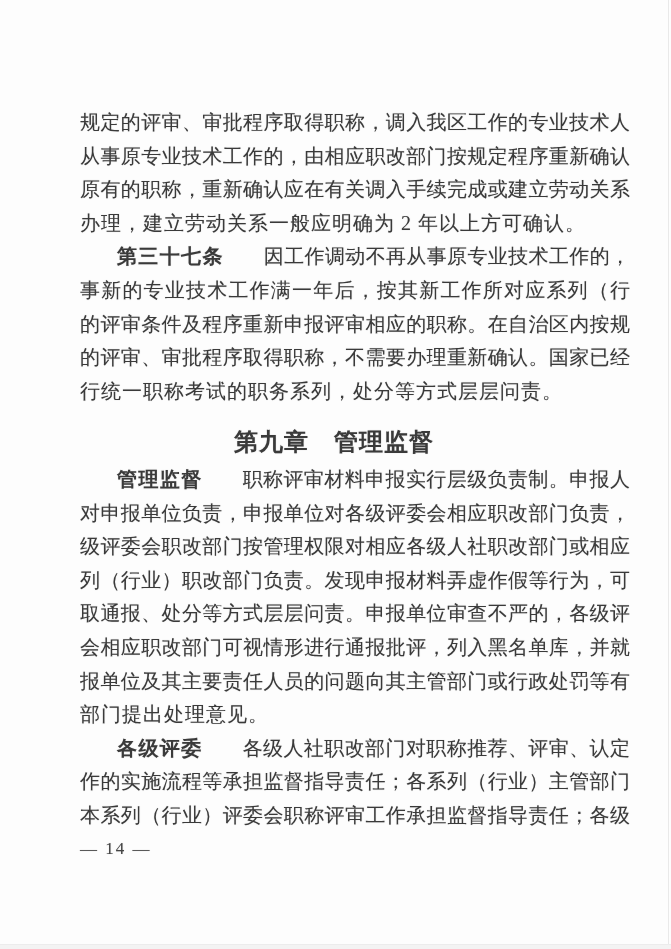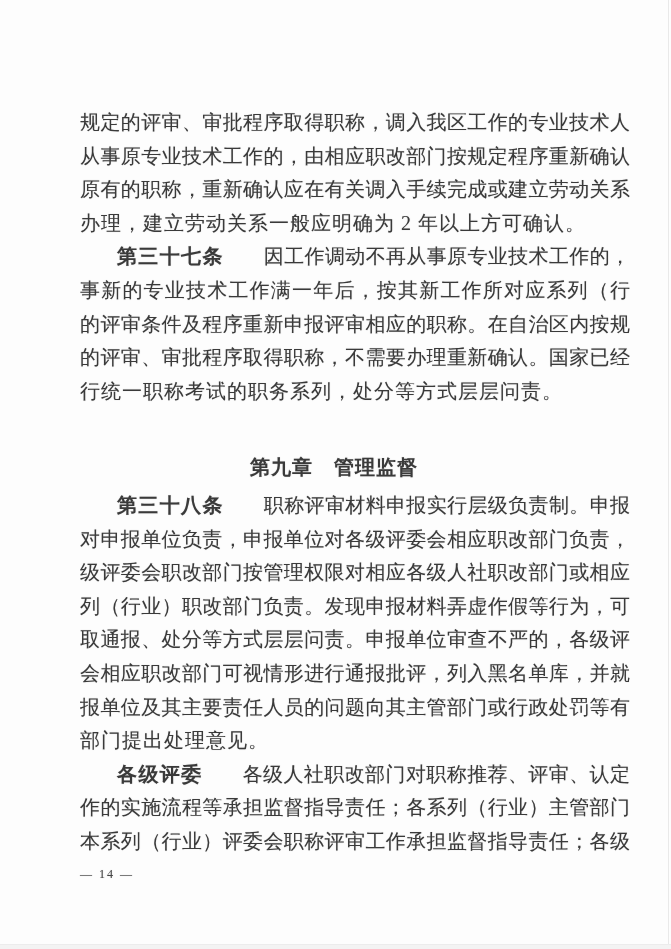--- a/index.html
+++ b/index.html
@@ -38,33 +38,33 @@
   .lead { text-indent: 37px; }
   .art {
     font-weight: bold;
     font-family: "Liberation Sans", sans-serif;
     letter-spacing: 1px;
     margin-right: 40px;
   }
   .chapter {
     position: relative;
     left: -21px;
-    margin-top: 43px;
+    margin-top: 17px;
     margin-bottom: 4px;
     height: 33.6px;
     line-height: 33.6px;
     text-align: left;
     text-align-last: center;
-    font-size: 20px;
+    font-size: 24px;
     font-weight: bold;
     font-family: "Liberation Sans", sans-serif;
     letter-spacing: 1px;
   }
   .pagenum {
-    font-size: 12px;
+    font-size: 17px;
     line-height: 33.6px;
     height: 33.6px;
     letter-spacing: 2px;
     color: #454545;
     text-align: center;
     text-align-last: left;
   }
   .edge-right {
     position: absolute;
     top: 0;
@@ -95,21 +95,21 @@
     <div class="line end"><span>办理，建立劳动关系一般应明确为 2 年以上方可确认。</span></div>
 
     <div class="line fill lead"><span class="art">第三十七条</span><span>因工作调动不再从事原专业技术工作的，其从</span></div>
     <div class="line fill"><span>事新的专业技术工作满一年后，按其新工作所对应系列（行业）</span></div>
     <div class="line fill"><span>的评审条件及程序重新申报评审相应的职称。在自治区内按规定</span></div>
     <div class="line fill"><span>的评审、审批程序取得职称，不需要办理重新确认。国家已经实</span></div>
     <div class="line end"><span>行统一职称考试的职务系列，处分等方式层层问责。</span></div>
 
     <div class="chapter">第九章　管理监督</div>
 
-    <div class="line fill lead"><span class="art">第三十八条</span><span>职称评审材料申报实行层级负责制。申报人员</span></div>
+    <div class="line fill lead"><span class="art">管理监督</span><span>职称评审材料申报实行层级负责制。申报人员</span></div>
     <div class="line fill"><span>对申报单位负责，申报单位对各级评委会相应职改部门负责，各</span></div>
     <div class="line fill"><span>级评委会职改部门按管理权限对相应各级人社职改部门或相应系</span></div>
     <div class="line fill"><span>列（行业）职改部门负责。发现申报材料弄虚作假等行为，可采</span></div>
     <div class="line fill"><span>取通报、处分等方式层层问责。申报单位审查不严的，各级评委</span></div>
     <div class="line fill"><span>会相应职改部门可视情形进行通报批评，列入黑名单库，并就申</span></div>
     <div class="line fill"><span>报单位及其主要责任人员的问题向其主管部门或行政处罚等有关</span></div>
     <div class="line end"><span>部门提出处理意见。</span></div>
 
     <div class="line fill lead"><span class="art">各级评委</span><span>各级人社职改部门对职称推荐、评审、认定工</span></div>
     <div class="line fill"><span>作的实施流程等承担监督指导责任；各系列（行业）主管部门对</span></div>

